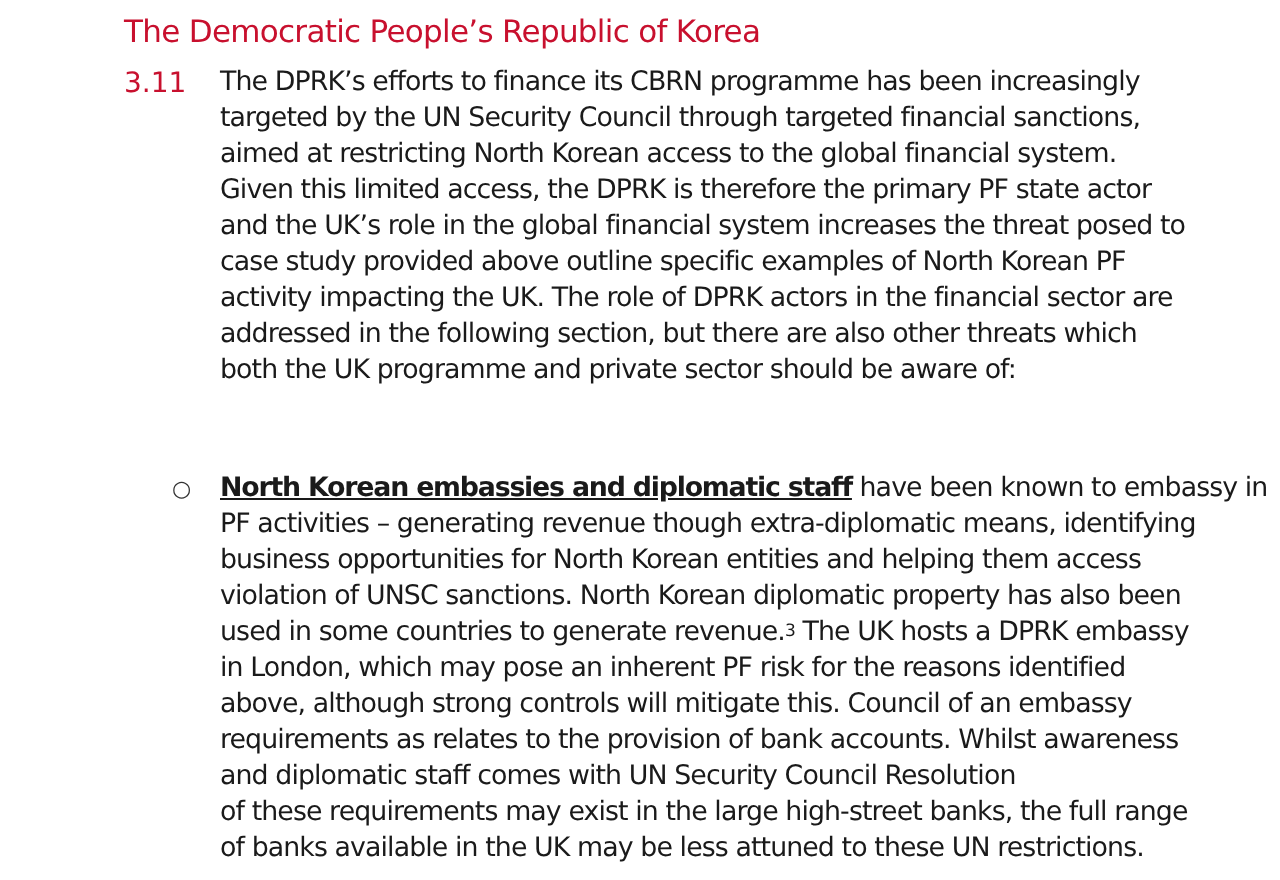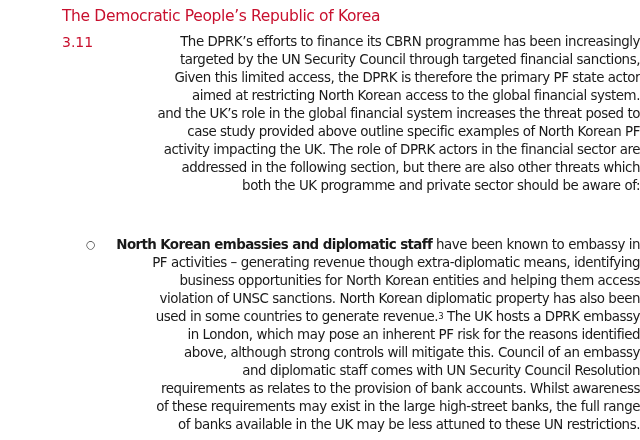--- a/index.html
+++ b/index.html
@@ -53,21 +53,20 @@
       left: 48px;
       top: 0;
       width: 530px;
     }
     .line {
       display: block;
       font-size: 13.4px;
       line-height: 18px;
       letter-spacing: -0.45px;
       white-space: nowrap;
-      text-align: right;
     }
     .bullet-item {
       position: absolute;
       left: 62px;
       top: 236px;
       width: 570px;
     }
     .bullet-glyph {
       position: absolute;
       left: 24px;
@@ -78,59 +77,60 @@
     }
     .bullet-body {
       position: absolute;
       left: 48px;
       top: 0;
       width: 530px;
     }
     .bold {
       font-weight: bold;
       letter-spacing: -0.6px;
+      text-decoration: underline;
     }
     sup.fn {
       font-size: 8.5px;
       vertical-align: 2px;
       line-height: 0;
     }
   </style>
 </head>
 <body>
 
 <div class="page">
 
   <h2 class="heading">The Democratic People’s Republic of Korea</h2>
 
   <div class="para">
     <span class="para-num">3.11</span>
     <div class="para-body">
       <span class="line">The DPRK’s efforts to finance its CBRN programme has been increasingly</span>
       <span class="line">targeted by the UN Security Council through targeted financial sanctions,</span>
+      <span class="line">aimed at restricting North Korean access to the global financial system.</span>
       <span class="line">Given this limited access, the DPRK is therefore the primary PF state actor</span>
-      <span class="line">aimed at restricting North Korean access to the global financial system.</span>
       <span class="line">and the UK’s role in the global financial system increases the threat posed to</span>
       <span class="line">case study provided above outline specific examples of North Korean PF</span>
       <span class="line">activity impacting the UK. The role of DPRK actors in the financial sector are</span>
       <span class="line">addressed in the following section, but there are also other threats which</span>
       <span class="line">both the UK programme and private sector should be aware of:</span>
     </div>
   </div>
 
   <div class="bullet-item">
     <span class="bullet-glyph">○</span>
     <div class="bullet-body">
       <span class="line"><span class="bold">North Korean embassies and diplomatic staff</span><span> have been known to embassy in</span></span>
       <span class="line">PF activities – generating revenue though extra-diplomatic means, identifying</span>
       <span class="line">business opportunities for North Korean entities and helping them access</span>
       <span class="line">violation of UNSC sanctions. North Korean diplomatic property has also been</span>
       <span class="line"><span>used in some countries to generate revenue.</span><sup class="fn">3</sup><span> The UK hosts a DPRK embassy</span></span>
       <span class="line">in London, which may pose an inherent PF risk for the reasons identified</span>
       <span class="line">above, although strong controls will mitigate this. Council of an embassy</span>
+      <span class="line">requirements as relates to the provision of bank accounts. Whilst awareness</span>
       <span class="line">and diplomatic staff comes with UN Security Council Resolution</span>
-      <span class="line">requirements as relates to the provision of bank accounts. Whilst awareness</span>
       <span class="line">of these requirements may exist in the large high-street banks, the full range</span>
       <span class="line">of banks available in the UK may be less attuned to these UN restrictions.</span>
     </div>
   </div>
 
 </div>
 
 </body></html>

